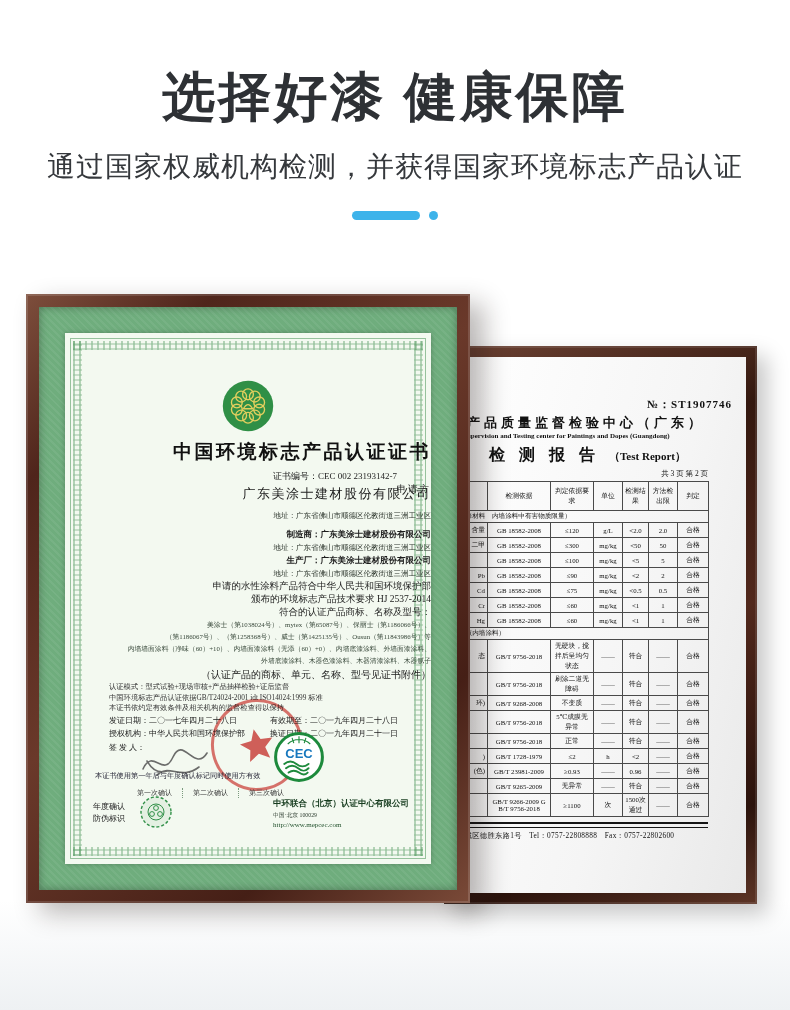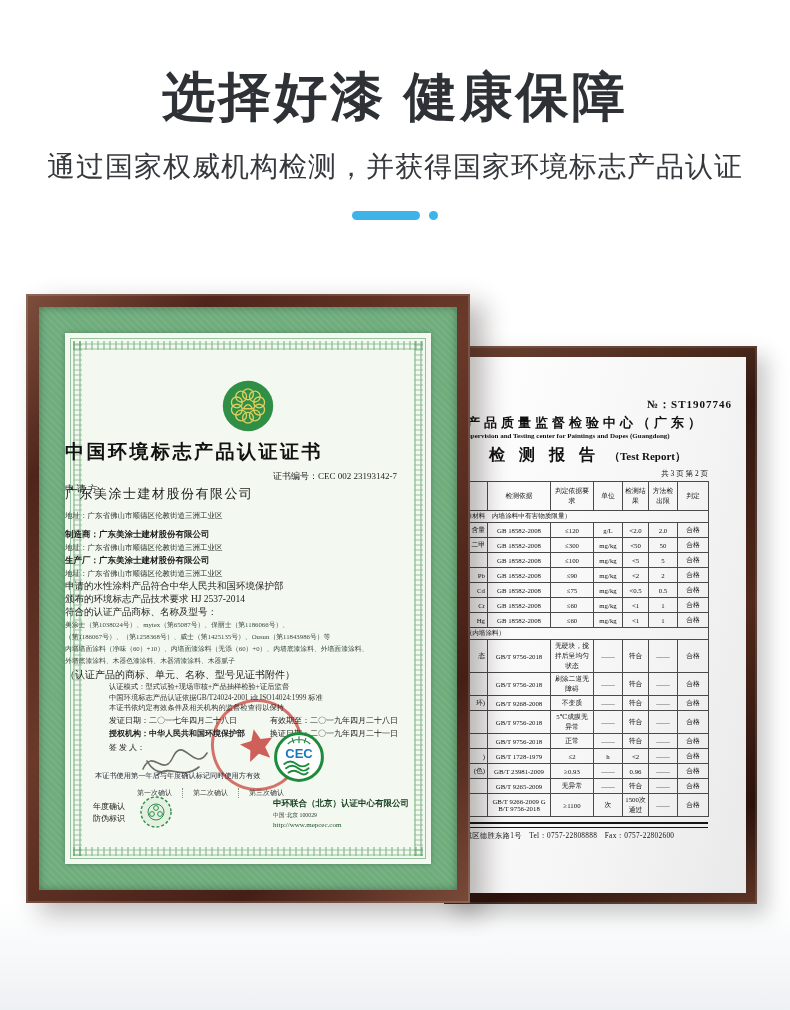--- a/index.html
+++ b/index.html
@@ -30,21 +30,21 @@
         font-family:"Liberation Serif","DejaVu Serif",serif;color:#1c1c1c;}
   .lace{position:absolute;inset:5px;border:1px solid rgba(73,150,88,.55);pointer-events:none;}
   .lace-strip{position:absolute;opacity:.55;
         background-image:repeating-linear-gradient(90deg,rgba(60,140,76,.65) 0 2px,transparent 2px 6px),
                          repeating-linear-gradient(0deg,rgba(60,140,76,.45) 0 2px,transparent 2px 5px);}
   .lace-strip.t{top:2px;left:2px;right:2px;height:9px;}
   .lace-strip.b{bottom:2px;left:2px;right:2px;height:9px;}
   .lace-strip.l{top:2px;bottom:2px;left:2px;width:9px;}
   .lace-strip.r{top:2px;bottom:2px;right:2px;width:9px;}
 
-  .cl{position:absolute;left:0;right:0;text-align:left;}
+  .cl{position:absolute;left:0;right:0;text-align:right;}
   .ll{position:absolute;text-align:left;}
 
   .env-logo{position:absolute;top:46px;left:50%;transform:translateX(-50%);width:54px;height:54px;}
   .c-title{top:106px;font-size:19px;font-weight:bold;letter-spacing:2.5px;color:#111;}
   .c-no{top:137px;font-size:9px;text-align:right;padding-right:34px;}
   .c-applicant{top:150px;font-size:9.5px;letter-spacing:2px;}
   .c-company{top:152px;font-size:13px;font-weight:normal;letter-spacing:1.5px;}
   .c-addr{top:178px;font-size:7.5px;color:#2a332a;}
   .c-mfr{top:196px;font-size:8.5px;font-weight:bold;}
   .c-mfr-addr{top:210px;font-size:7.5px;color:#2a332a;}
@@ -55,21 +55,21 @@
   .c-s3{top:273px;font-size:9.5px;}
   .c-tm1{top:287px;font-size:6.8px;color:#38483a;}
   .c-tm2{top:299px;font-size:6.8px;color:#38483a;}
   .c-pr1{top:311px;font-size:6.8px;color:#38483a;}
   .c-pr2{top:323px;font-size:6.8px;color:#38483a;}
   .c-note{top:335px;font-size:10px;}
   .c-mode{top:349px;left:44px;font-size:7.3px;color:#333;}
   .c-basis{top:360px;left:44px;font-size:7.3px;color:#333;}
   .c-valid{top:370px;left:44px;font-size:7.3px;color:#333;}
   .c-d1{top:382px;left:44px;font-size:8px;}
-  .c-d2{top:395px;left:44px;font-size:8px;font-weight:bold;}
+  .c-d2{top:395px;left:44px;font-size:8px;}
   .c-d3{top:409px;left:44px;font-size:8px;}
   .c-d4{top:382px;left:205px;font-size:8px;}
   .c-d5{top:395px;left:205px;font-size:8px;}
   .signature{position:absolute;top:408px;left:72px;width:78px;height:44px;opacity:.8;}
 
   .seal{position:absolute;left:146px;top:366px;width:86px;height:86px;border-radius:50%;
         border:3px solid rgba(208,42,36,.72);transform:rotate(-12deg);opacity:.9;
         mix-blend-mode:multiply;display:flex;align-items:center;justify-content:center;}
   .seal svg{width:40px;height:40px;}
 

